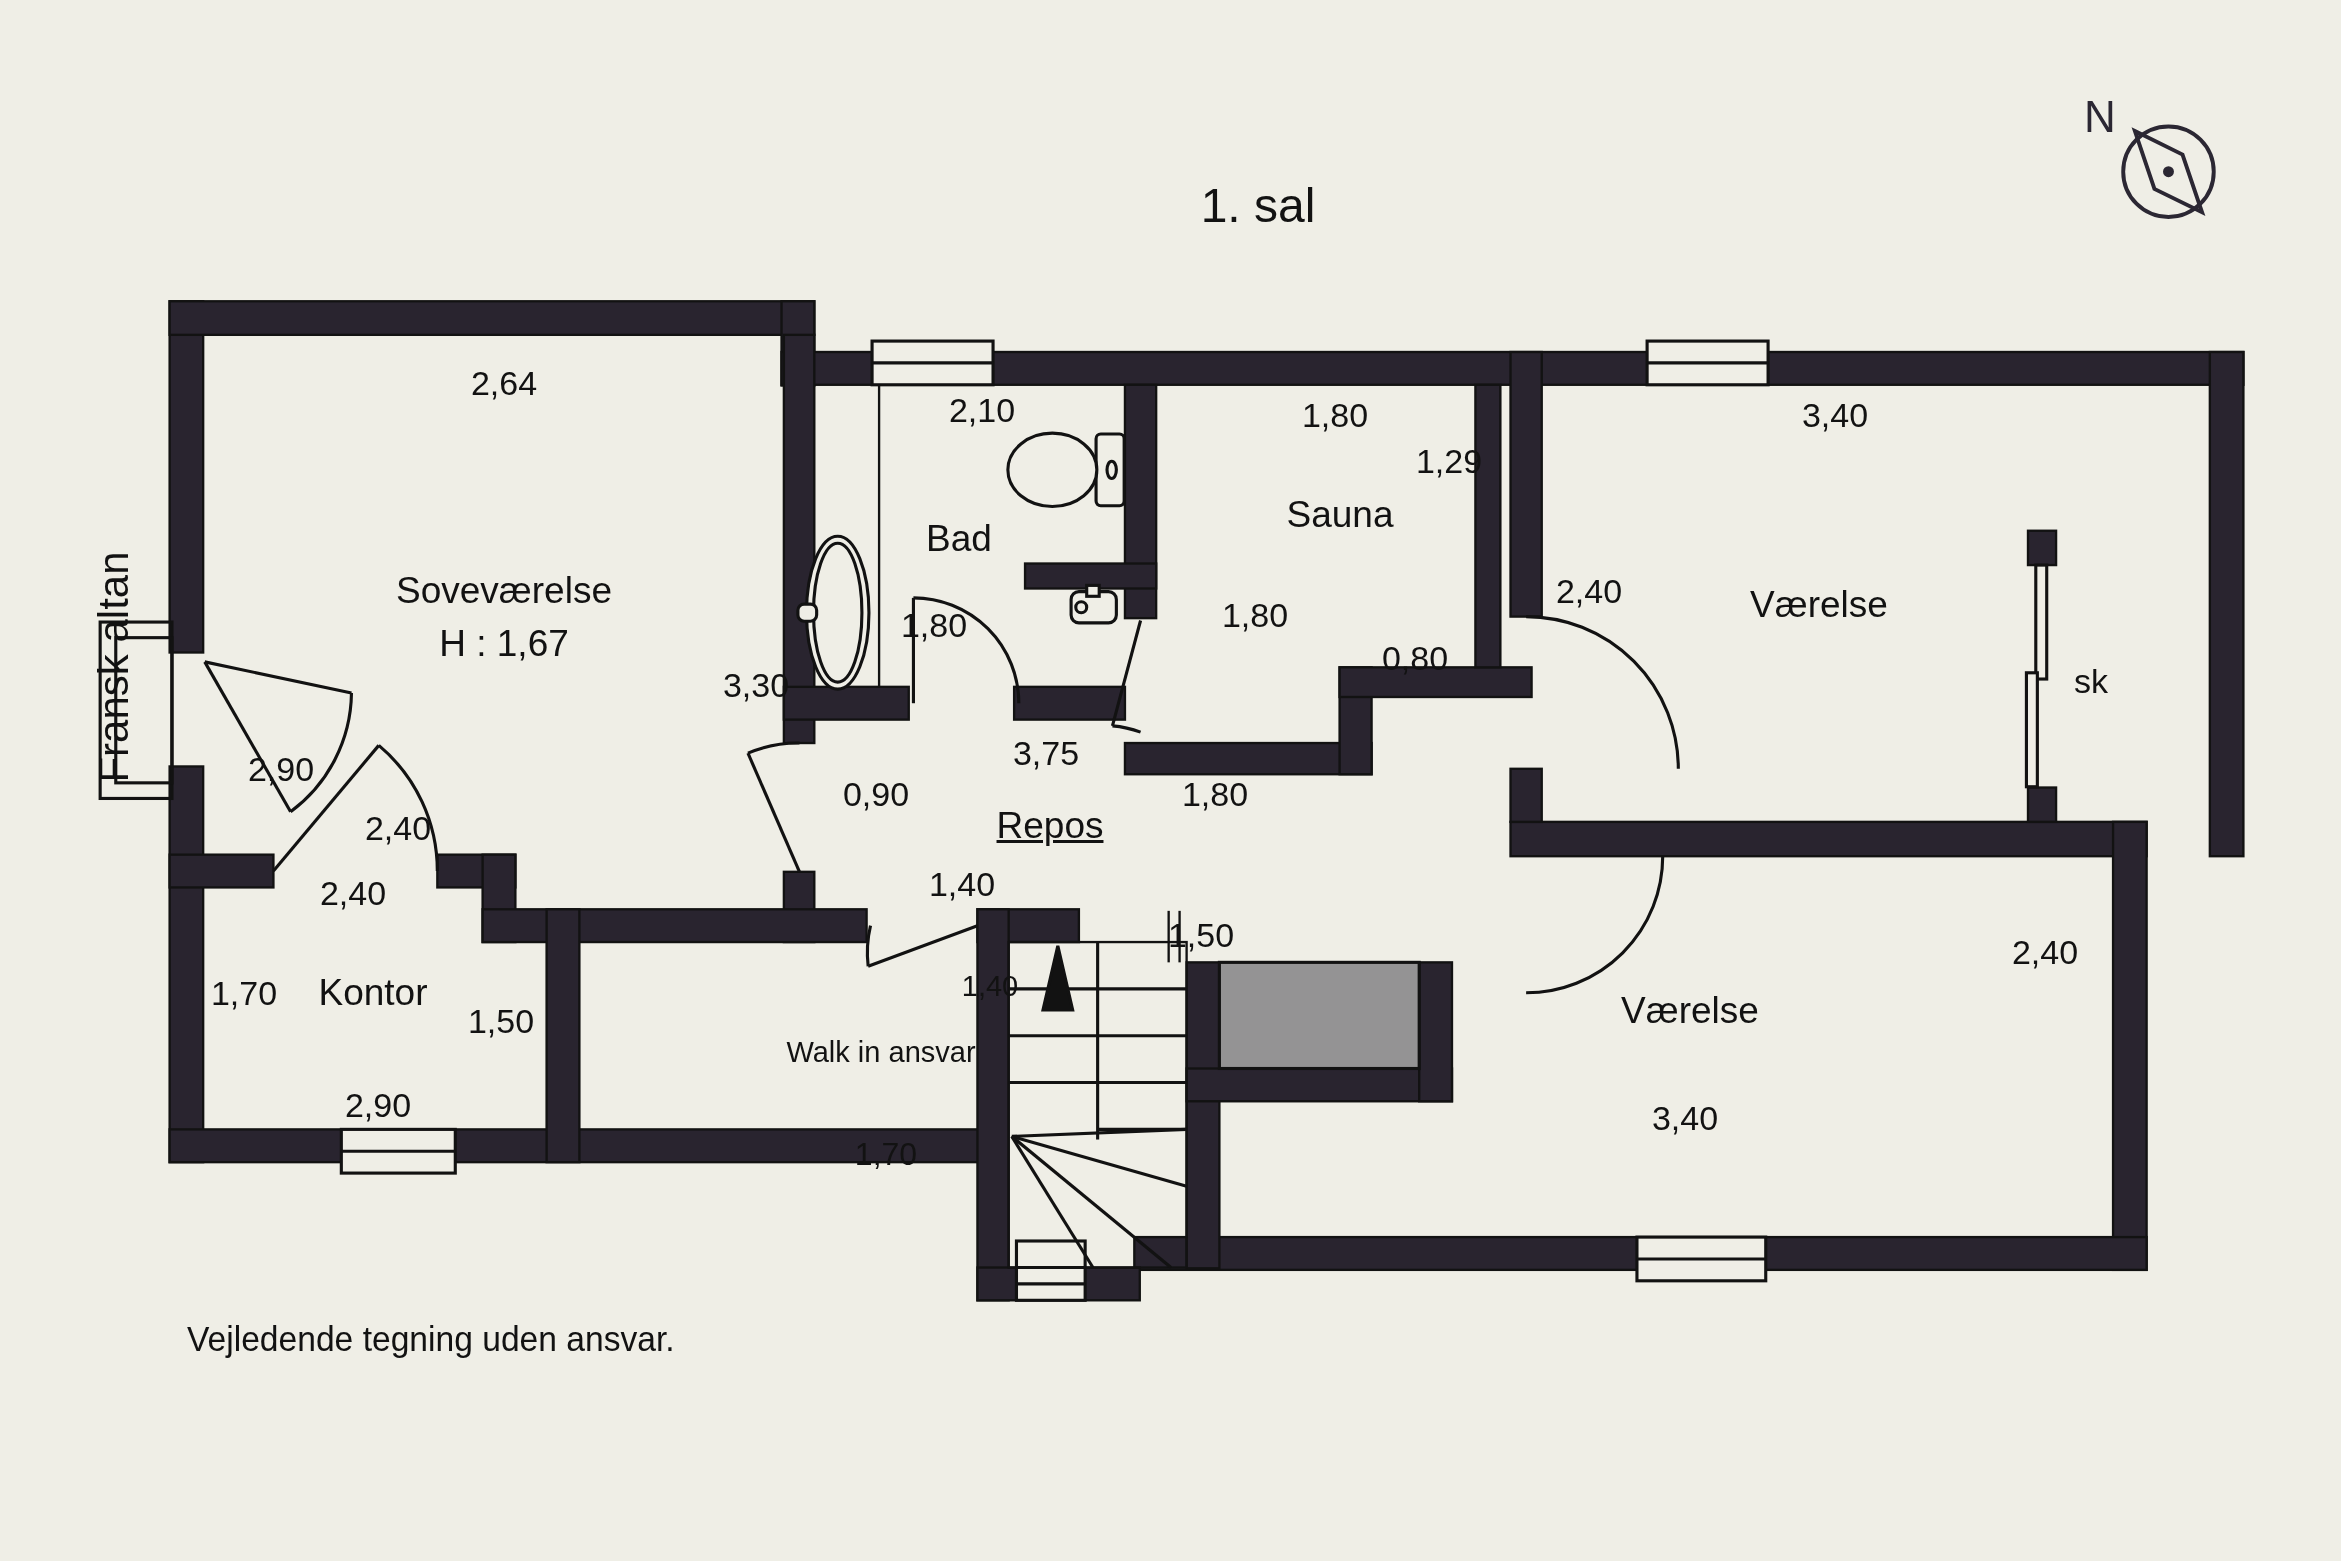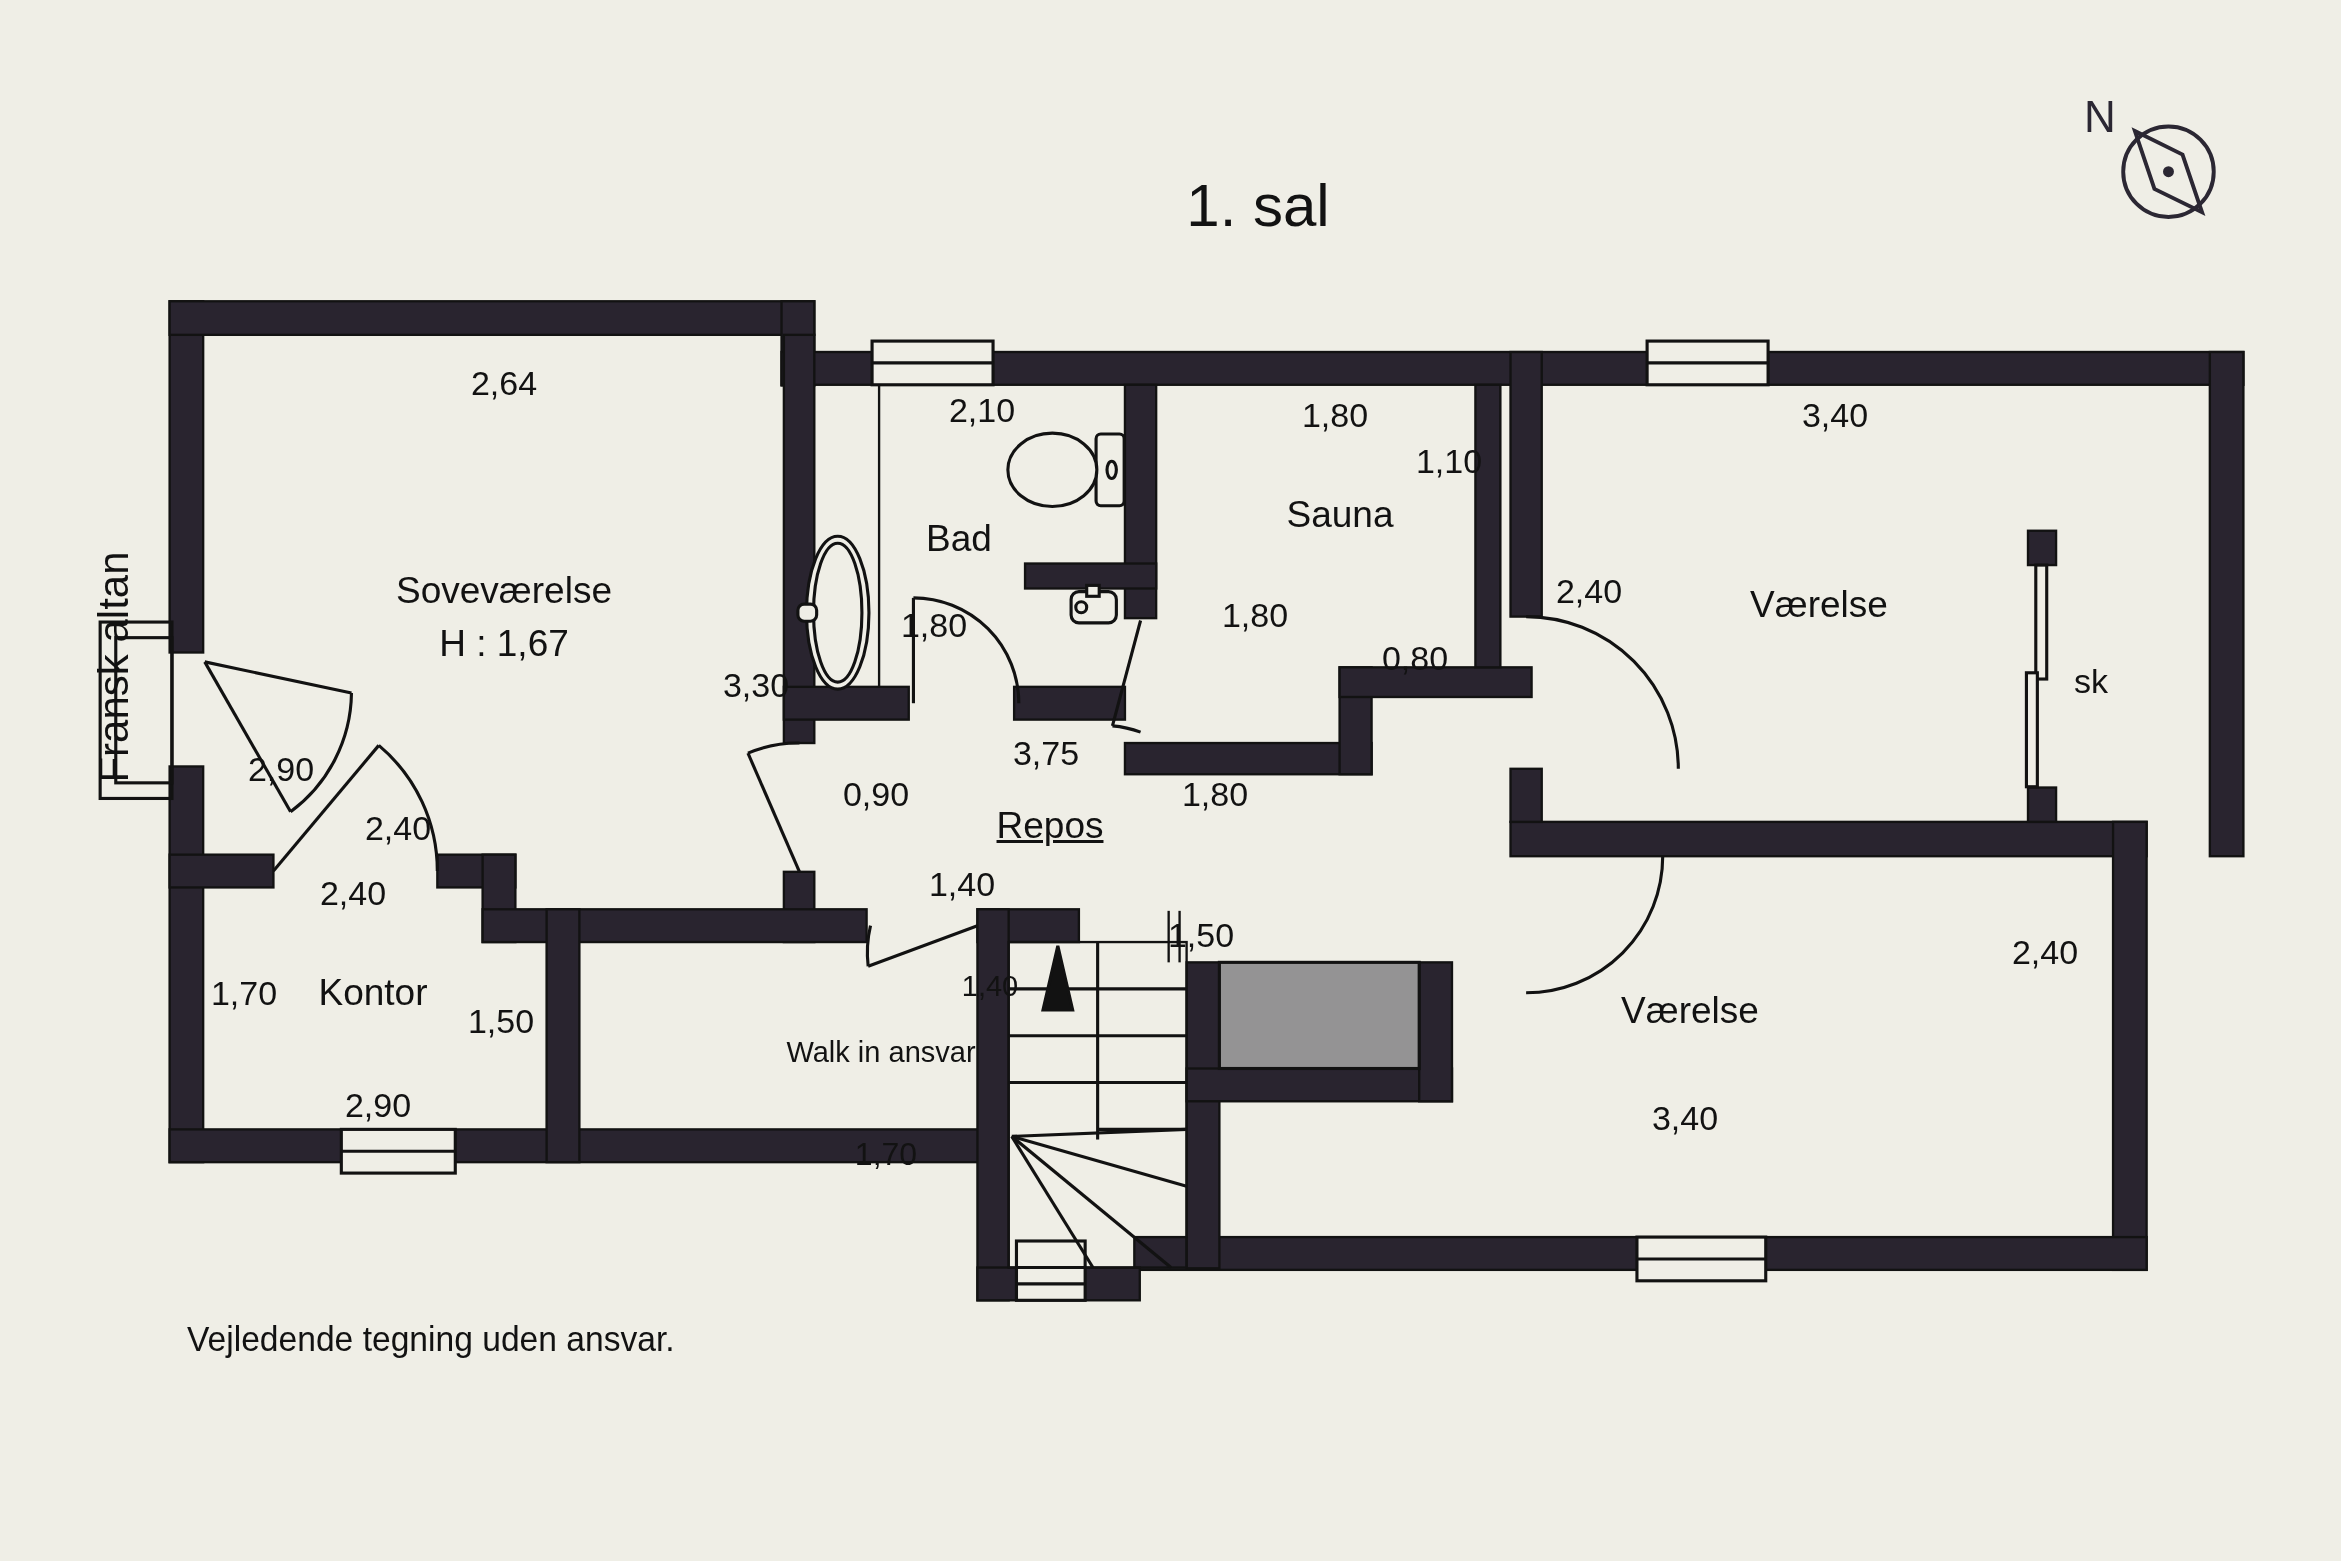--- a/index.html
+++ b/index.html
@@ -5,21 +5,21 @@
   html,body{margin:0;padding:0;}
   body{width:2342px;height:1561px;background:#efeee6;position:relative;overflow:hidden;
        font-family:"Liberation Sans", sans-serif;color:#111;}
   #plan{position:absolute;left:0;top:0;width:2342px;height:1561px;}
   svg{position:absolute;left:0;top:0;}
   .lbl{position:absolute;transform:translate(-50%,-50%);white-space:nowrap;
        font-size:34px;color:#121212;letter-spacing:0px;}
   .room{font-size:37px;}
   .small{font-size:29px;}
   .mid{font-size:32px;}
-  .title{font-size:60px;}
+  .title{font-size:48px;}
   .north{font-size:44px;color:#2b2733;}
   .vertical{transform:translate(-50%,-50%) rotate(-90deg);font-size:42px;}
   .disclaimer{transform:none;font-size:35px;transform-origin:left center;transform:scaleX(.96);}
 </style>
 </head>
 <body>
 
 <div id="plan">
 
   <svg width="2342" height="1561" viewBox="0 0 3000 2000">
@@ -171,21 +171,21 @@
   <div class="lbl room" style="left:504px;top:644px;">H : 1,67</div>
   <div class="lbl" style="left:281px;top:769px;">2,90</div>
   <div class="lbl" style="left:756px;top:685px;">3,30</div>
   <div class="lbl" style="left:398px;top:828px;">2,40</div>
 
   <div class="lbl" style="left:982px;top:410px;">2,10</div>
   <div class="lbl room" style="left:959px;top:539px;">Bad</div>
   <div class="lbl" style="left:934px;top:625px;">1,80</div>
 
   <div class="lbl" style="left:1335px;top:415px;">1,80</div>
-  <div class="lbl" style="left:1449px;top:461px;">1,10</div>
+  <div class="lbl" style="left:1449px;top:461px;">1,29</div>
   <div class="lbl room" style="left:1340px;top:515px;">Sauna</div>
   <div class="lbl" style="left:1255px;top:615px;">1,80</div>
   <div class="lbl" style="left:1415px;top:658px;">0,80</div>
   <div class="lbl" style="left:1589px;top:591px;">2,40</div>
 
   <div class="lbl" style="left:1835px;top:415px;">3,40</div>
   <div class="lbl room" style="left:1819px;top:605px;">Værelse</div>
   <div class="lbl" style="left:2091px;top:681px;">sk</div>
 
   <div class="lbl" style="left:1046px;top:753px;">3,75</div>

